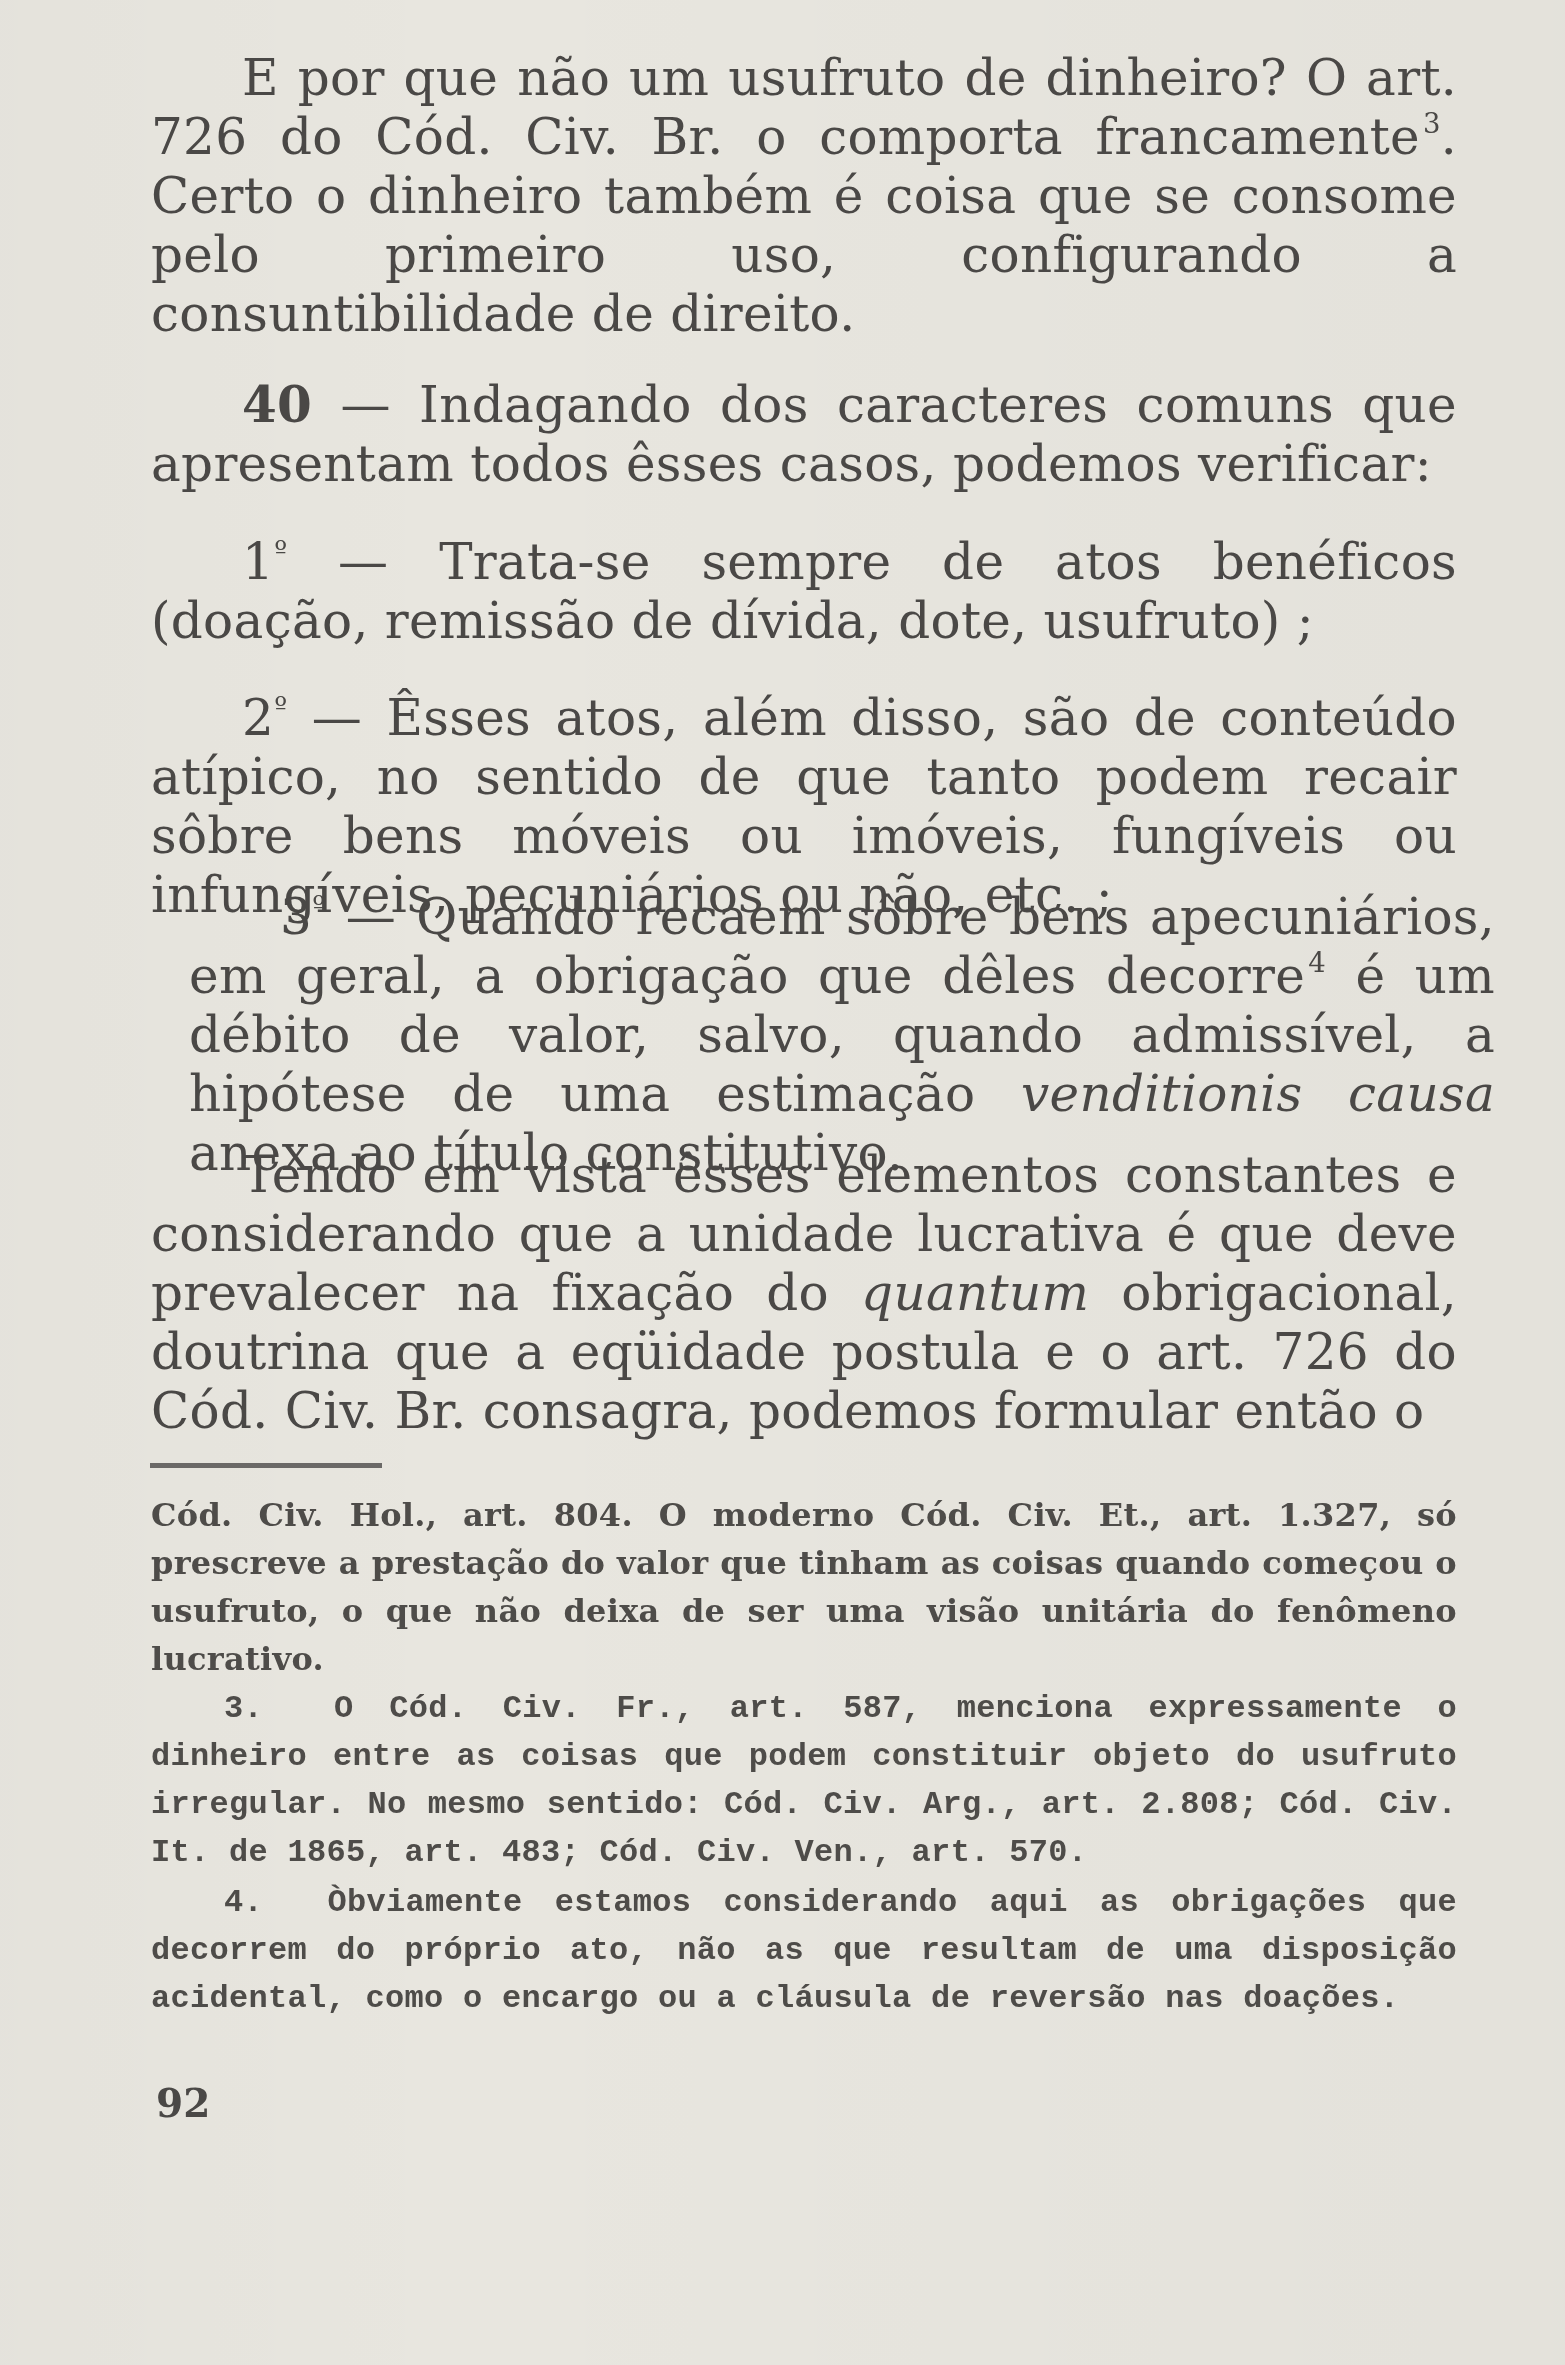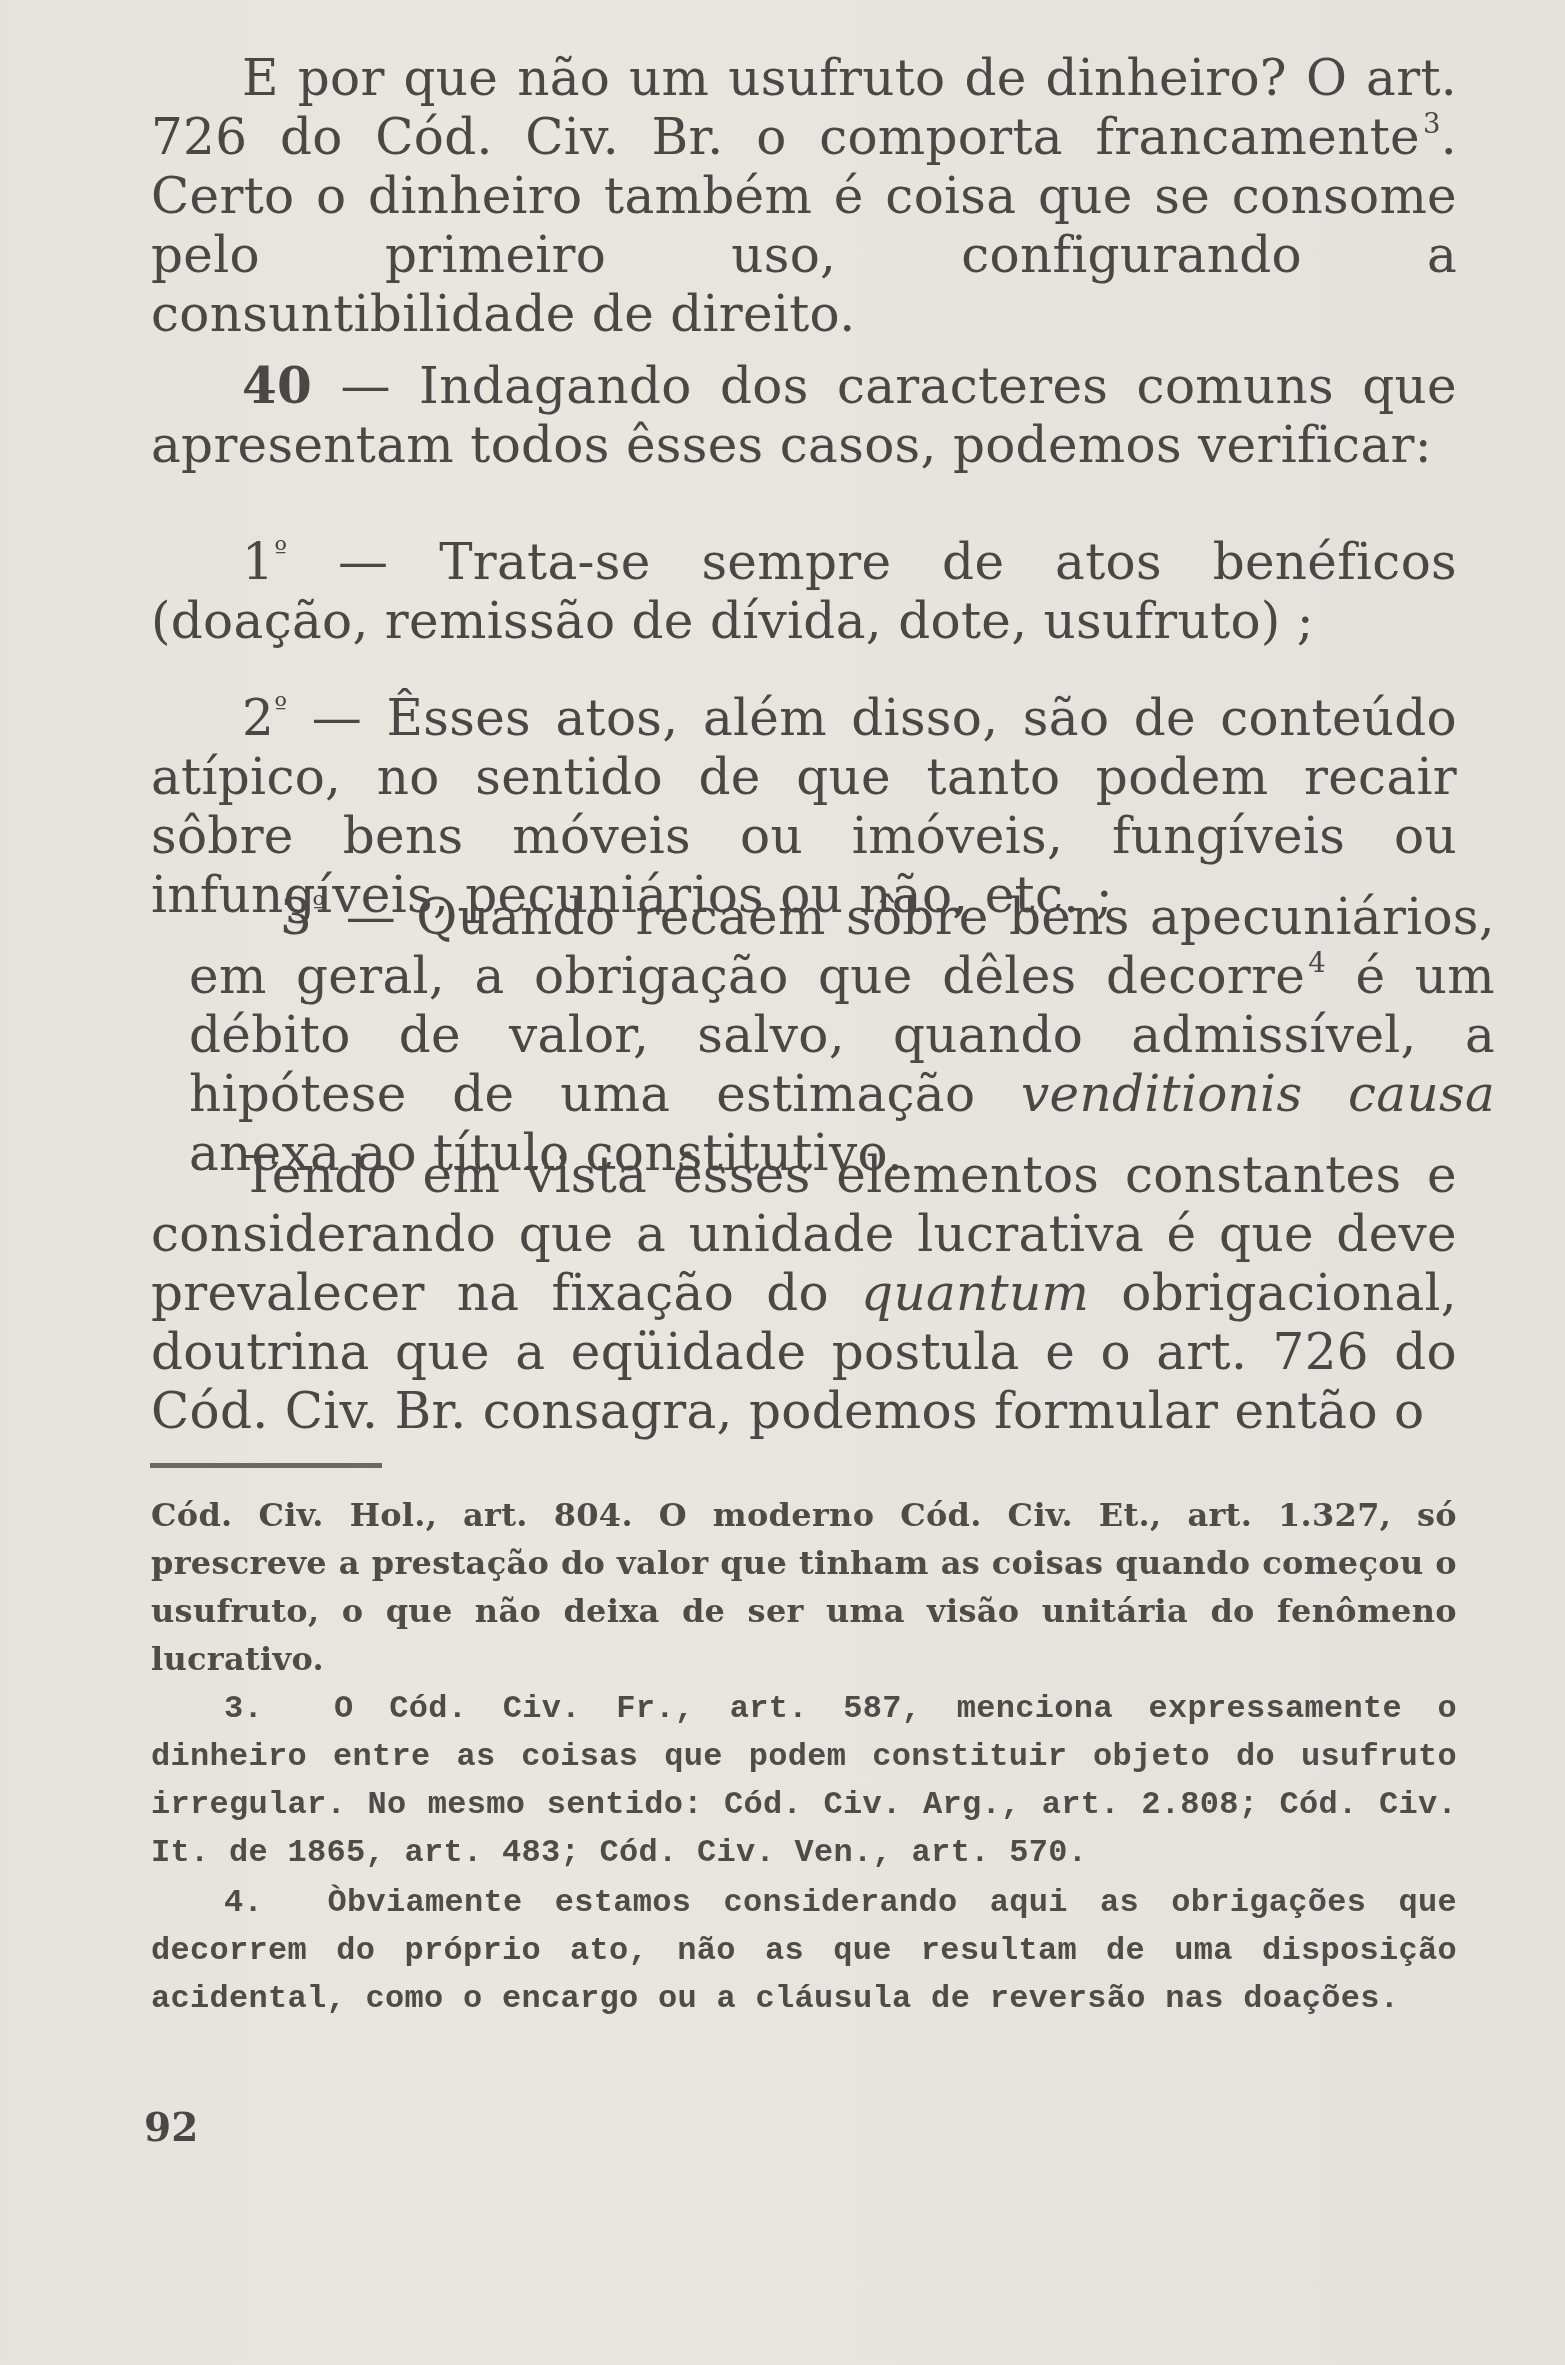--- a/index.html
+++ b/index.html
@@ -62,37 +62,36 @@
     .rule {
       position: absolute;
       left: 150px;
       top: 1463px;
       width: 232px;
       height: 4.5px;
       background: #6b6967;
     }
     .page-number {
       position: absolute;
-      left: 144px;
+      left: 156px;
       top: 2078px;
       font-size: 39px;
       font-weight: bold;
       line-height: 50px;
       color: #4a4846;
-      margin-top: 24px;
     }
   </style>
 </head>
 <body>
 
 <div class="page">
 
   <p class="block body-text indent" style="top:49px;"><span>E por que não um usufruto de dinheiro? O art. 726 do Cód. Civ. Br. o comporta francamente</span><sup class="ref">3</sup><span>. Certo o dinheiro também é coisa que se consome pelo primeiro uso, configurando a consuntibilidade de direito.</span></p>
 
-  <p class="block body-text indent" style="top:356px;"><span class="bold">40</span><span> — Indagando dos caracteres comuns que apresentam todos êsses casos, podemos verificar:</span></p>
+  <p class="block body-text indent" style="top:375px;"><span class="bold">40</span><span> — Indagando dos caracteres comuns que apresentam todos êsses casos, podemos verificar:</span></p>
 
   <p class="block body-text indent" style="top:533px;"><span>1</span><span class="ord">º</span><span> — Trata-se sempre de atos benéficos (doação, remissão de dívida, dote, usufruto) ;</span></p>
 
   <p class="block body-text indent" style="top:689px;"><span>2</span><span class="ord">º</span><span> — Êsses atos, além disso, são de conteúdo atípico, no sentido de que tanto podem recair sôbre bens móveis ou imóveis, fungíveis ou infungíveis, pecuniários ou não, etc. ;</span></p>
 
   <p class="block body-text indent" style="top:888px;margin-left:38px;"><span>3</span><span class="ord">º</span><span> — Quando recaem sôbre bens apecuniários, em geral, a obrigação que dêles decorre</span><sup class="ref">4</sup><span> é um débito de valor, salvo, quando admissível, a hipótese de uma estimação </span><span class="ital">venditionis causa</span><span> anexa ao título constitutivo.</span></p>
 
   <p class="block body-text indent" style="top:1146px;"><span>Tendo em vista êsses elementos constantes e considerando que a unidade lucrativa é que deve prevalecer na fixação do </span><span class="ital">quantum</span><span> obrigacional, doutrina que a eqüidade postula e o art. 726 do Cód. Civ. Br. consagra, podemos formular então o</span></p>
 
   <div class="rule"></div>

